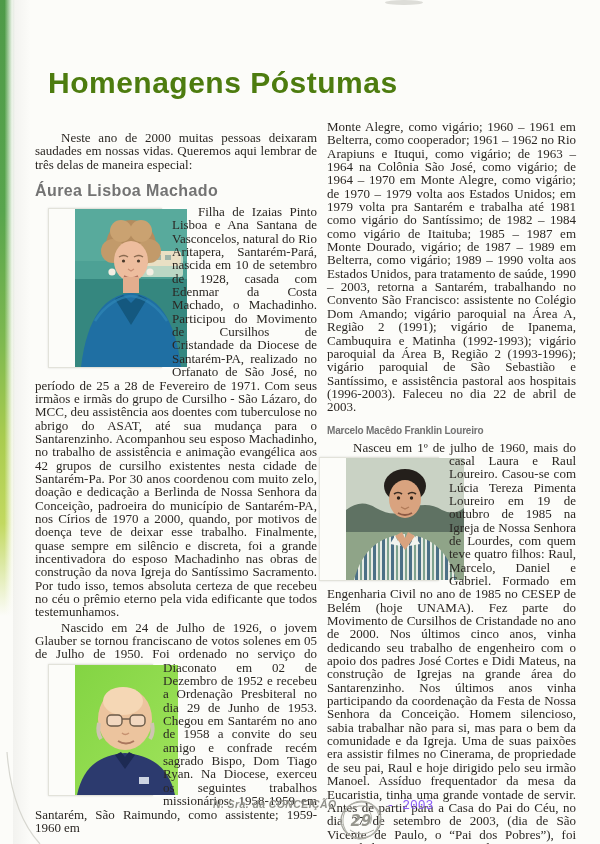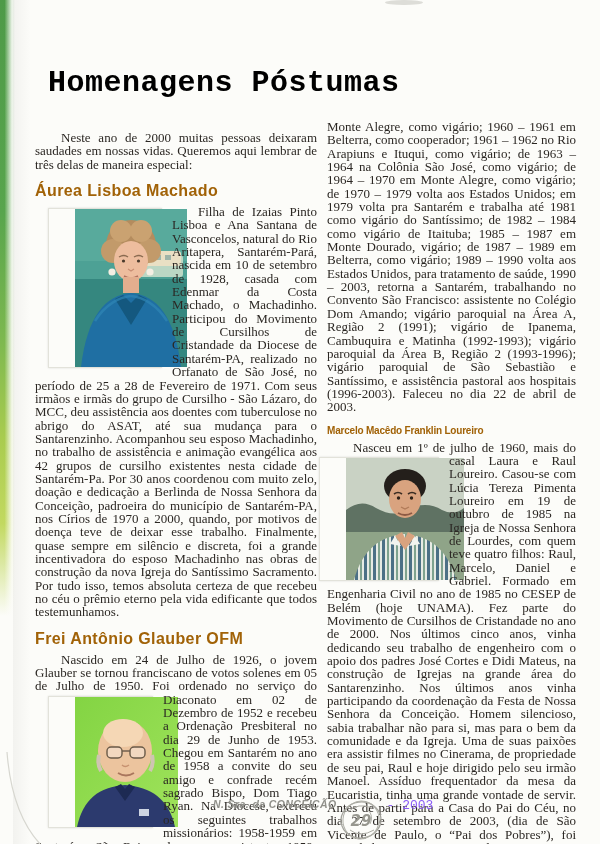--- a/index.html
+++ b/index.html
@@ -8,29 +8,29 @@
   .edge-green{position:absolute;left:0;top:0;width:15px;height:844px;pointer-events:none;
     background:
       linear-gradient(to right, rgba(252,252,249,0) 0%, rgba(252,252,249,0) 30%, rgba(252,252,249,.88) 78%, #fcfcf9 100%),
       linear-gradient(to bottom, #4e9a48 0%, #58a54d 25%, #7cb84f 40%, #a9cc4f 52%, #c2d960 62%, rgba(235,240,225,0) 73%);}
   .edge-shade{position:absolute;left:13px;top:0;width:18px;height:844px;pointer-events:none;
     background:linear-gradient(to right, rgba(60,60,55,.05), rgba(60,60,55,0));}
   .smudge-top{position:absolute;left:385px;top:0;width:38px;height:5px;border-radius:50%;
     background:rgba(175,175,168,.4);}
   .corner-curl{position:absolute;left:0;bottom:0;}
   h1.title{position:absolute;left:48px;top:66px;margin:0;
-    font-family:Liberation Mono, monospace;font-weight:bold;font-size:30px;
-    letter-spacing:.5px;color:#000000;}
+    font-family:Liberation Sans, sans-serif;font-weight:bold;font-size:30px;
+    letter-spacing:.5px;color:#4d7c0f;}
   .col{position:absolute;}
   .col-left{left:35px;top:131px;width:282px;}
   .col-right{left:327px;top:120px;width:249px;}
   .para{font-size:13px;line-height:13.35px;text-align:justify;margin:0 0 2px 0;word-spacing:-0.2px;}
   .indent{text-indent:26px;}
   h2.sec{font-family:"Liberation Sans", sans-serif;font-weight:bold;font-size:16px;
-    letter-spacing:.4px;color:#a16207;margin:11px 0 5px 0;}
+    letter-spacing:.4px;color:#737373;margin:11px 0 5px 0;}
   h2.sec.long{font-size:10px;letter-spacing:-0.2px;white-space:nowrap;}
   .photo{float:left;border:1px solid #e2e2da;box-shadow:0 0 2px rgba(0,0,0,.12);line-height:0;}
   .photo-aurea{width:112px;height:158px;margin:3px 10px 3px 13px;}
   .photo-frei{width:103px;height:130px;margin:3px 10px 2px 13px;}
   .photo-marcelo{width:118px;height:122px;margin:3px 10px 2px -8px;}
   .footer{position:absolute;left:213px;top:798px;height:46px;display:flex;}
   .footer-label{font-family:"Liberation Sans", sans-serif;font-weight:bold;font-style:italic;
     font-size:10.5px;letter-spacing:.4px;color:#90908a;}
   .footer-logo{margin:0 3px 12px 1px;font-style:italic;}
   .footer-year{font-family:Liberation Mono, monospace;font-size:13px;color:#8b5cf6;}
@@ -76,21 +76,20 @@
         <rect x="48" y="68" width="16" height="16" fill="#e2ae8e"></rect>
         <path d="M6 158 C12 108 30 86 56 84 C82 86 100 108 106 158 Z" fill="#1f6fa3"></path>
         <path d="M40 90 L56 116 L72 90 L64 86 L56 94 L48 86 Z" fill="#14587f"></path>
         <path d="M20 112 C30 96 44 88 56 87" stroke="#2f86b5" stroke-width="2.5" fill="none" opacity=".7"></path>
         <path d="M92 112 C82 96 68 88 56 87" stroke="#2f86b5" stroke-width="2.5" fill="none" opacity=".7"></path>
       </svg>
     </span>
     <span>Filha de Izaias Pinto Lisboa e Ana Santana de Vasconcelos, natural do Rio Aritapera, Santarém-Pará, nascida em 10 de setembro de 1928, casada com Edenmar da Costa Machado, o Machadinho. Participou do Movimento de Cursilhos de Cristandade da Diocese de Santarém-PA, realizado no Orfanato de São José, no período de 25 a 28 de Fevereiro de 1971. Com seus irmãos e irmãs do grupo de Cursilho - São Lázaro, do MCC, deu assistência aos doentes com tuberculose no abrigo do ASAT, até sua mudança para o Santarenzinho. Acompanhou seu esposo Machadinho, no trabalho de assistência e animação evangélica aos 42 grupos de cursilho existentes nesta cidade de Santarém-Pa.  Por 30 anos coordenou com muito zelo, doação e dedicação a Berlinda de Nossa Senhora da Conceição, padroeira do município de Santarém-PA, nos Círios de 1970 a 2000, quando, por motivos de doença teve de deixar esse trabalho. Finalmente, quase sempre em silêncio e discreta, foi a grande incentivadora do esposo Machadinho nas obras de construção da nova Igreja do Santíssimo Sacramento. Por tudo isso, temos absoluta certeza de que recebeu no céu o prêmio eterno pela vida edificante que todos testemunhamos.</span>
   </div>
 
-  <h2 class="sec">Frei Antônio Glauber OFM</h2>
   <div class="para indent">
     <span>Nascido em 24 de Julho de 1926, o jovem Glauber se tornou franciscano de votos solenes em 05 de Julho de 1950. Foi ordenado no serviço do Diaconato em 02</span>
     <span class="photo photo-frei">
       <svg width="103" height="130" viewBox="0 0 103 130" xmlns="http://www.w3.org/2000/svg">
         <defs>
           <linearGradient id="greenbg" x1="0" y1="0" x2="1" y2="1">
             <stop offset="0" stop-color="#83d443"></stop>
               <stop offset="1" stop-color="#9fe35b"></stop>
           </linearGradient>
         </defs>

